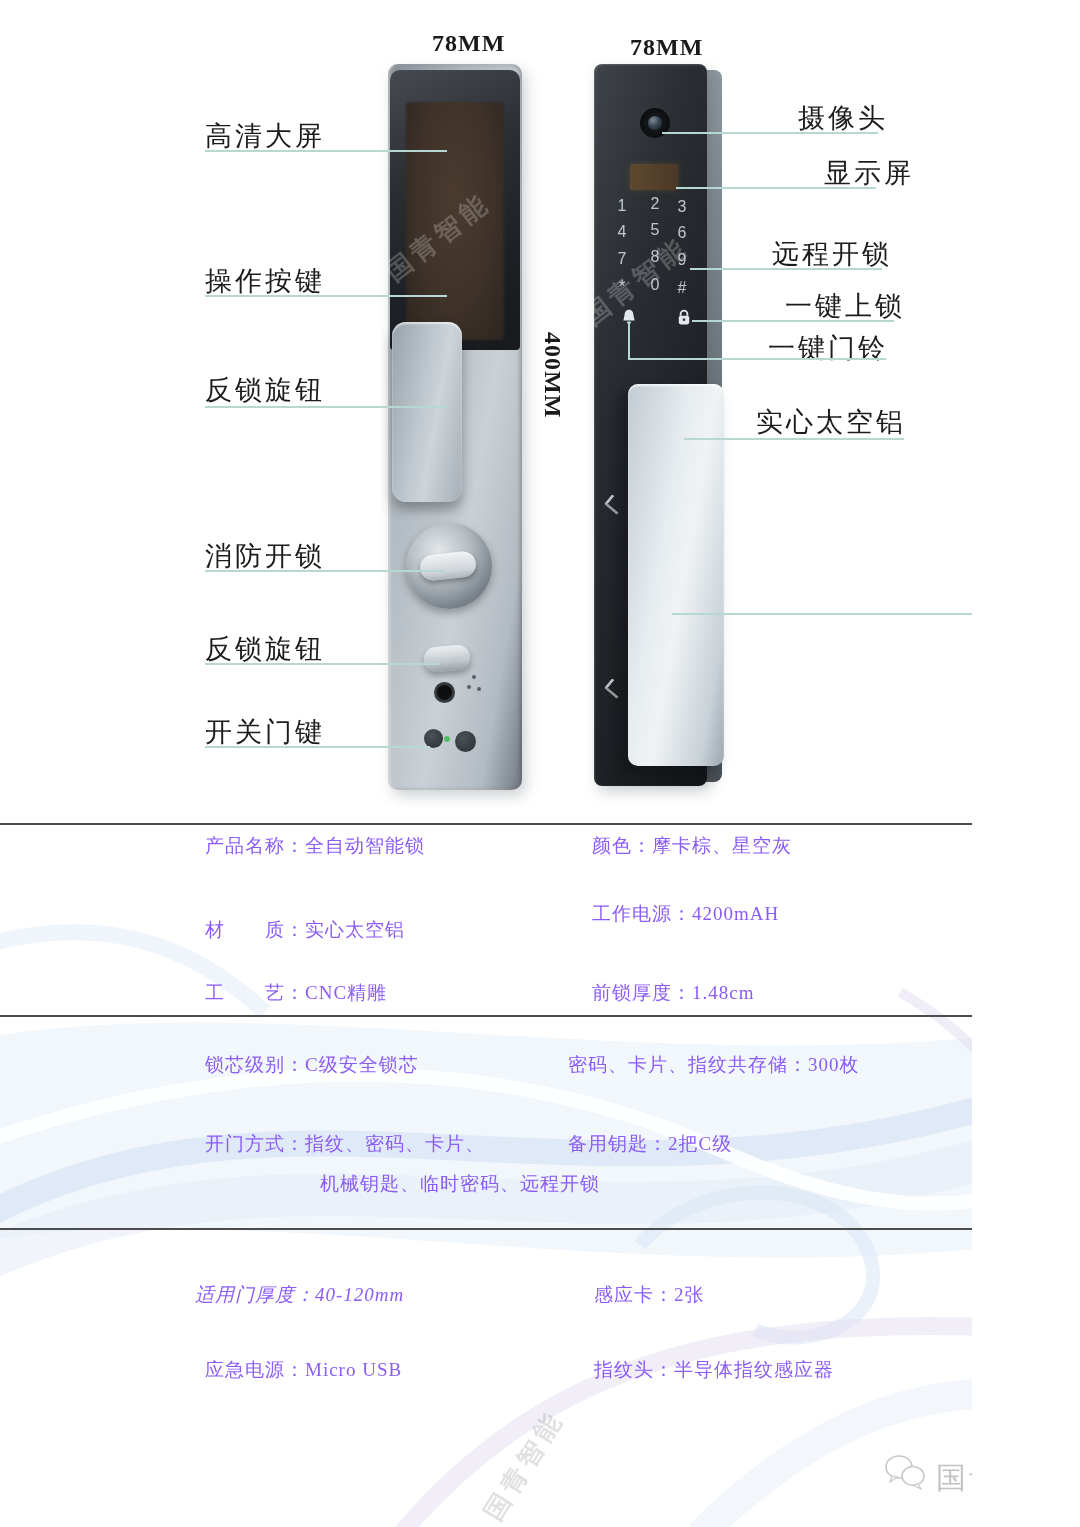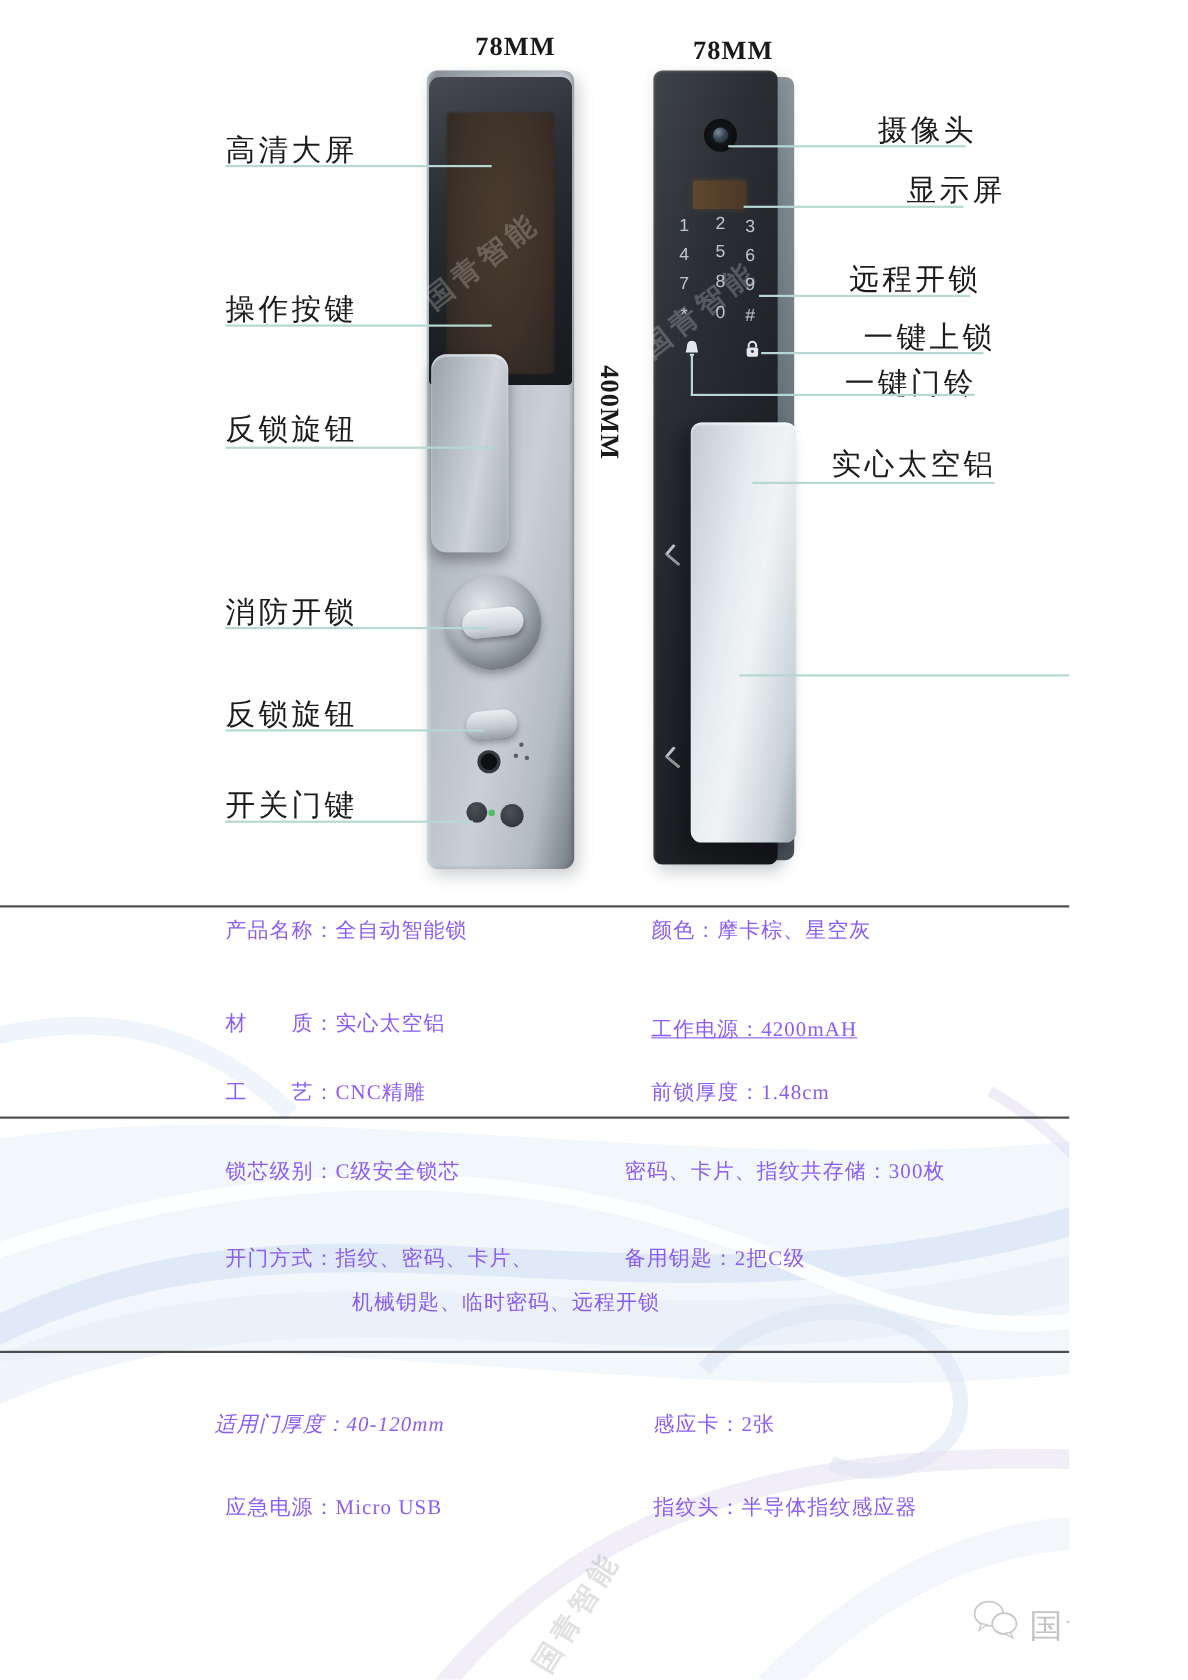--- a/index.html
+++ b/index.html
@@ -239,21 +239,21 @@
 
     <div class="callout-line" style="left:672px; top:613px; width:350px;"></div>
 
     <div>
       <div class="rule" style="top:823px;"></div>
 
       <span class="spec-cell" style="left:205px; top:833px;">产品名称：全自动智能锁</span>
       <span class="spec-cell" style="left:592px; top:833px;">颜色：摩卡棕、星空灰</span>
 
       <span class="spec-cell" style="left:205px; top:901px;margin-top:16px;">材　　质：实心太空铝</span>
-      <span class="spec-cell" style="left:592px; top:923px;text-decoration:underline;">工作电源：4200mAH</span>
+      <span class="spec-cell" style="left:592px; top:901px;">工作电源：4200mAH</span>
 
       <span class="spec-cell" style="left:205px; top:980px;">工　　艺：CNC精雕</span>
       <span class="spec-cell" style="left:592px; top:980px;">前锁厚度：1.48cm</span>
 
       <div class="rule" style="top:1015px;"></div>
 
       <span class="spec-cell" style="left:205px; top:1052px;">锁芯级别：C级安全锁芯</span>
       <span class="spec-cell" style="left:568px; top:1052px;">密码、卡片、指纹共存储：300枚</span>
 
       <span class="spec-cell" style="left:205px; top:1131px;">开门方式：指纹、密码、卡片、</span>

